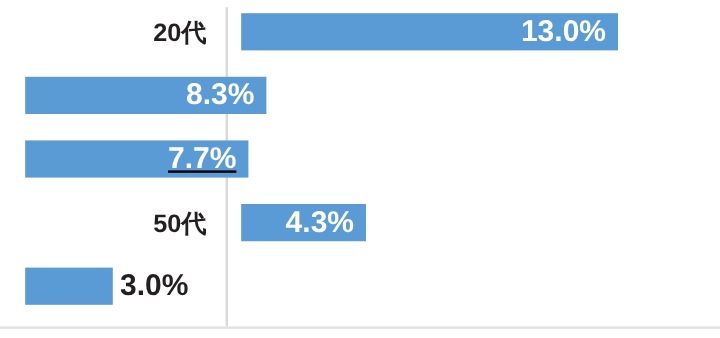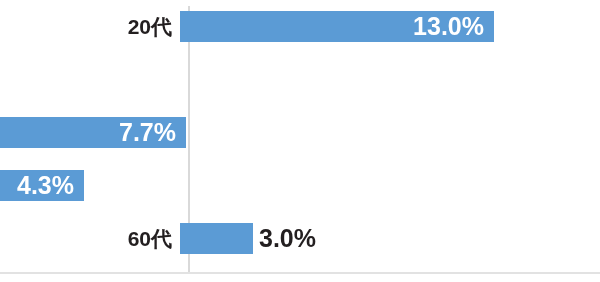--- a/index.html
+++ b/index.html
@@ -72,20 +72,21 @@
     display: flex;
     align-items: center;
   }
   .bar {
     height: 31px;
     background: #5b9bd5;
     position: relative;
     display: flex;
     align-items: center;
     justify-content: flex-end;
+    margin-left: 21px;
   }
   .bar-value-inside {
     color: #ffffff;
     font-size: 25px;
     font-weight: bold;
     padding-right: 10px;
     white-space: nowrap;
     line-height: 1;
   }
   .bar-value-outside {
@@ -112,40 +113,45 @@
     <div class="row">
       <div class="cat-label">20代</div>
       <div class="bar-area">
         <div class="bar" style="width:314px;">
           <span class="bar-value-inside">13.0%</span>
         </div>
       </div>
     </div>
 
     <div class="row">
+      <div class="bar-area">
+        <div class="bar" style="width:201px;">
+          <span class="bar-value-inside">8.3%</span>
+        </div>
+      </div>
     </div>
 
     <div class="row">
       <div class="bar-area">
-        <div class="bar" style="width:186px;">
+        <div class="bar" style="width:186px;text-decoration:underline;">
           <span class="bar-value-inside">7.7%</span>
         </div>
       </div>
     </div>
 
     <div class="row">
+      <div class="cat-label">50代</div>
       <div class="bar-area">
-        <div class="bar" style="width:84px;">
+        <div class="bar" style="width:104px;">
           <span class="bar-value-inside">4.3%</span>
         </div>
       </div>
     </div>
 
     <div class="row">
-      <div class="cat-label">60代</div>
       <div class="bar-area">
         <div class="bar" style="width:73px;">
           <span class="bar-value-outside">3.0%</span>
         </div>
       </div>
     </div>
 
   </div>
 </div>
 

